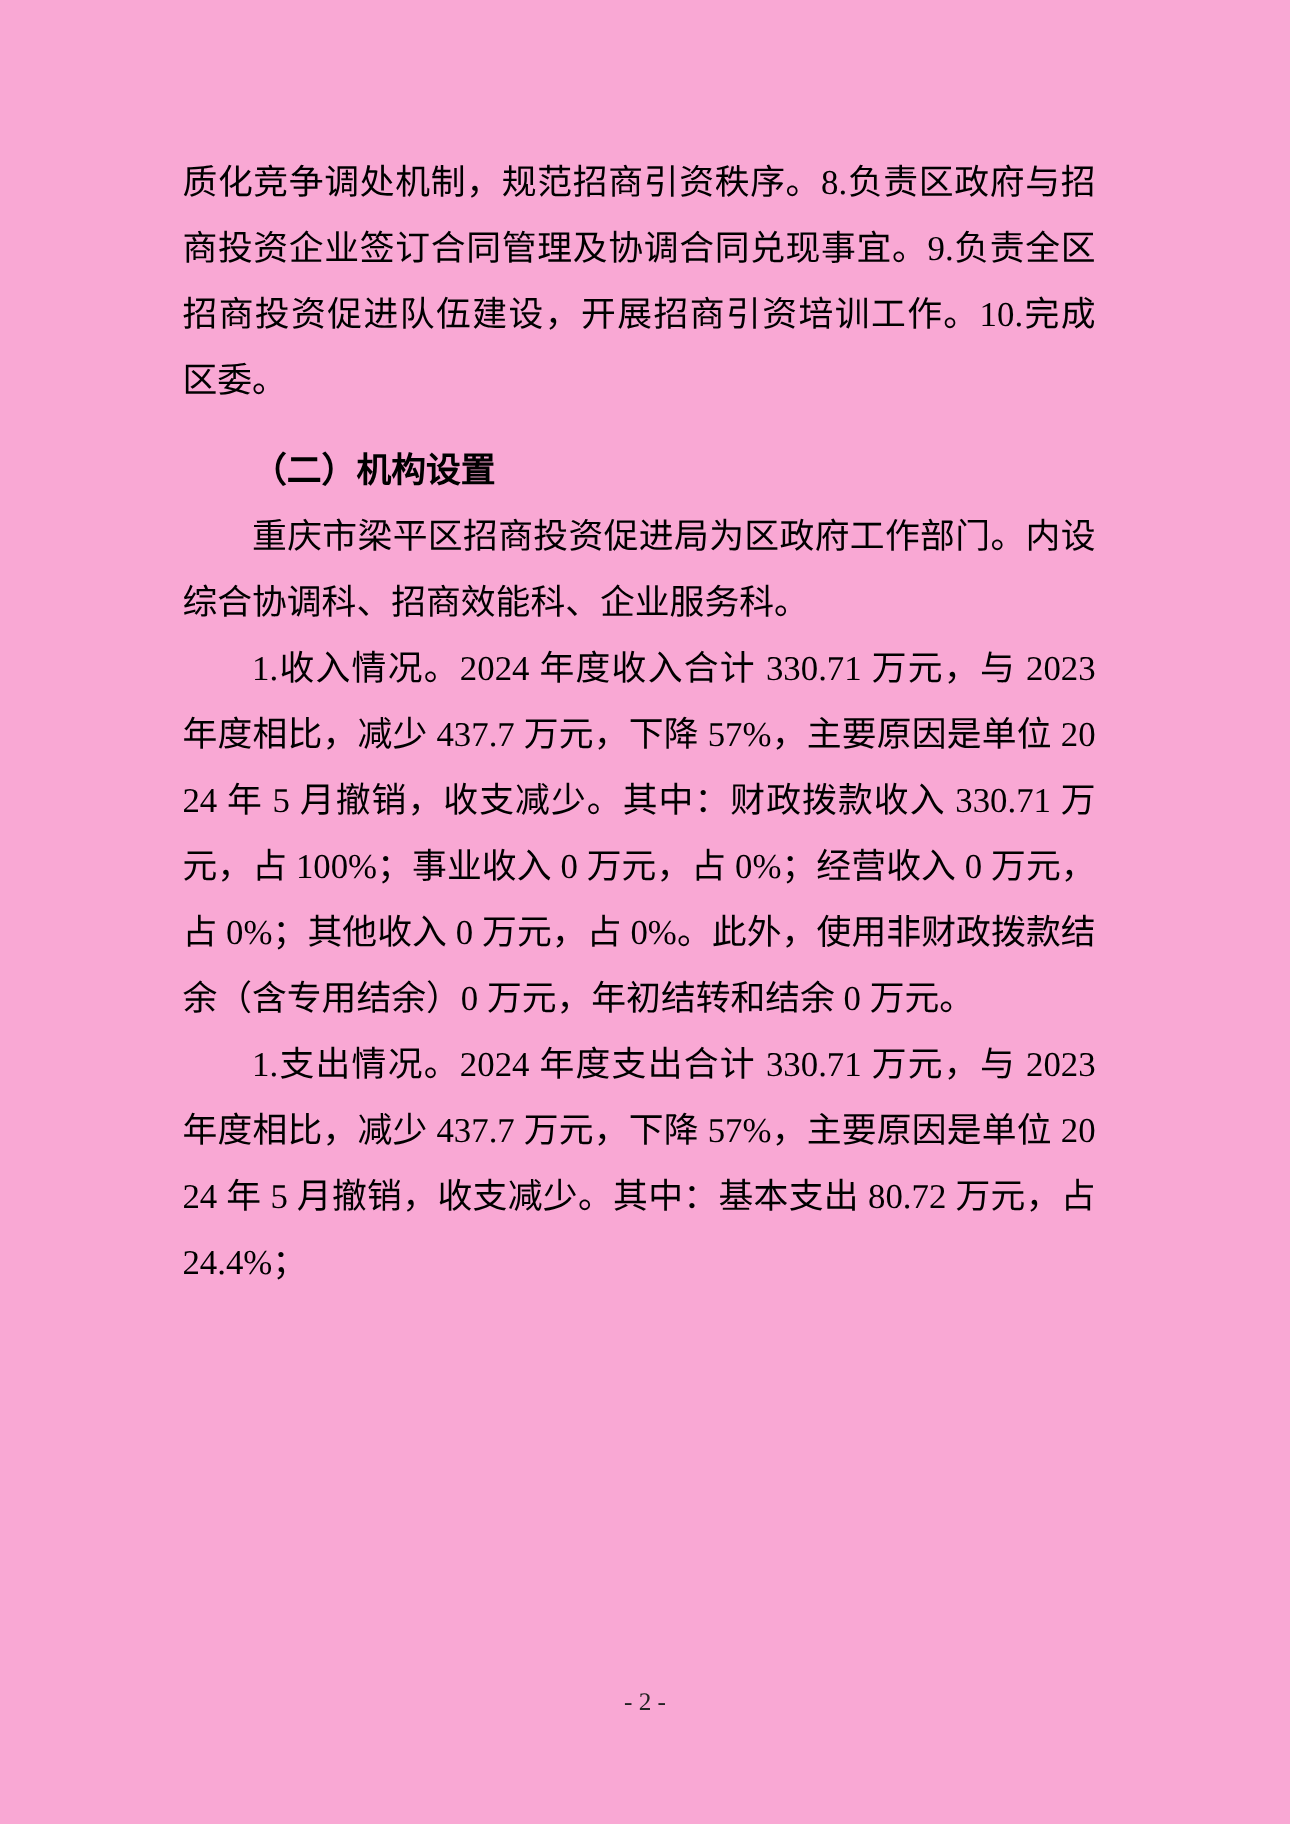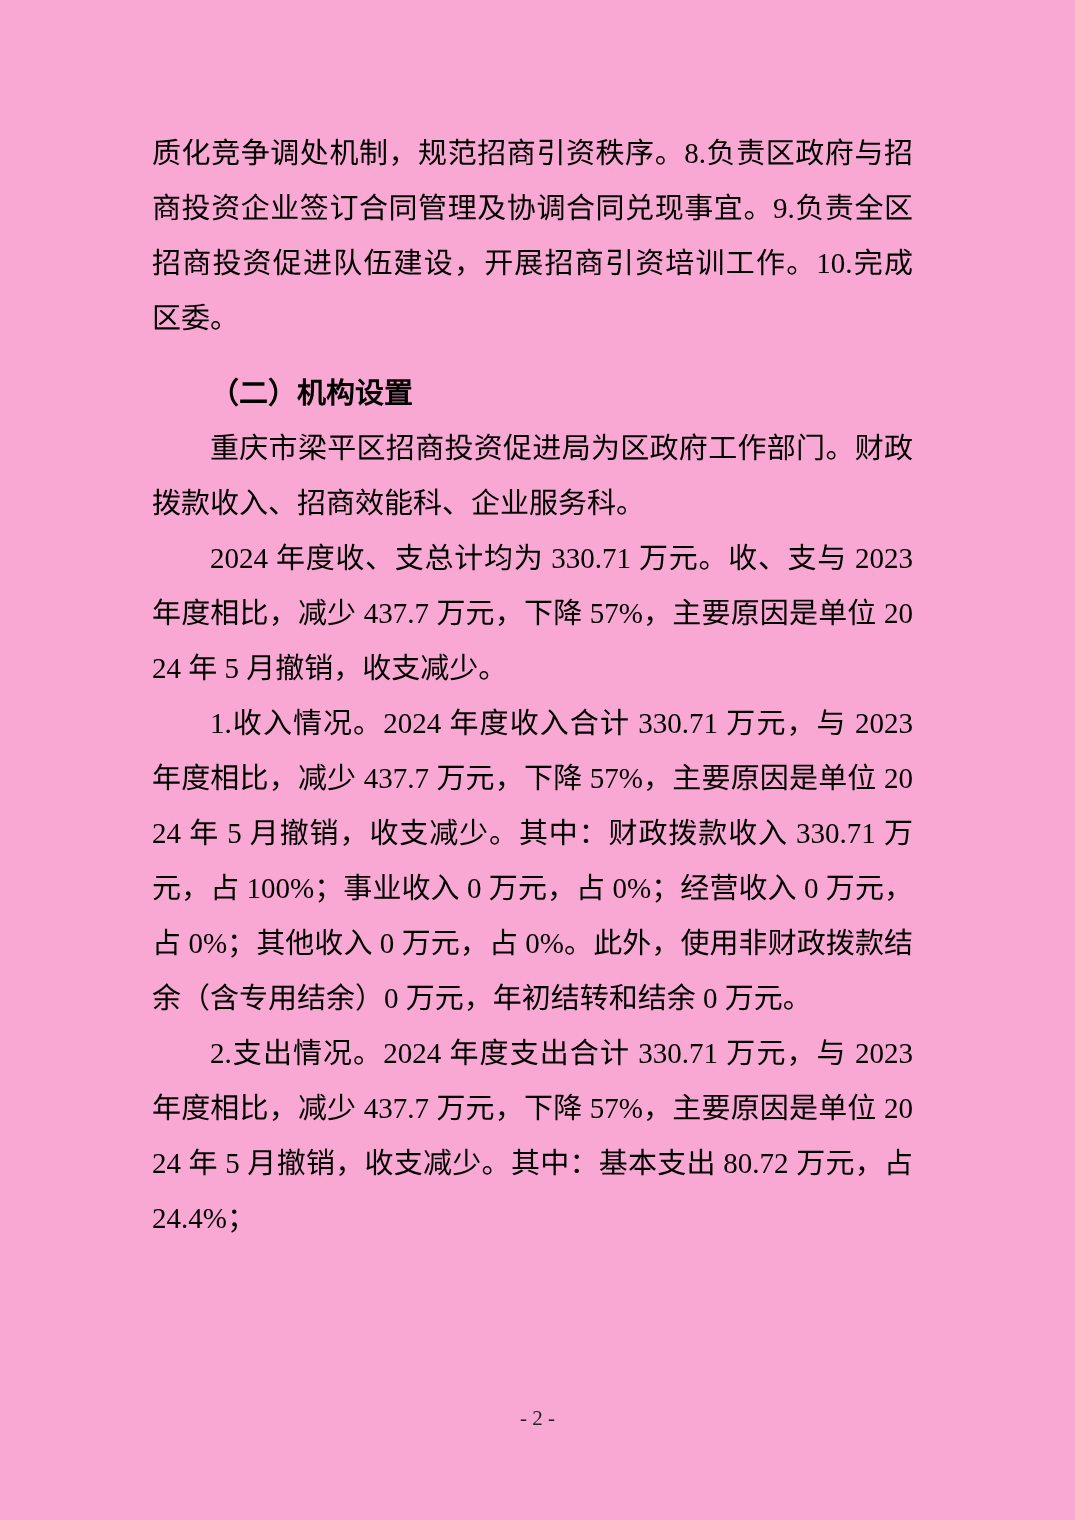--- a/index.html
+++ b/index.html
@@ -55,32 +55,31 @@
 </head>
 <body>
 
 <div class="page">
   <main class="doc">
 
     <p class="noindent">质化竞争调处机制，规范招商引资秩序。8.负责区政府与招商投资企业签订合同管理及协调合同兑现事宜。9.负责全区招商投资促进队伍建设，开展招商引资培训工作。10.完成区委。</p>
 
     <p class="h-kai spaced">（二）机构设置</p>
 
-    <p>重庆市梁平区招商投资促进局为区政府工作部门。财政拨款收入、招商效能科、企业服务科。</p>
+    <p>重庆市梁平区招商投资促进局为区政府工作部门。内设综合协调科、招商效能科、企业服务科。</p>
 
 
 
-    <p>2024 年度收、支总计均为 330.71 万元。收、支与 2023 年度相比，减少 437.7 万元，下降 57%，主要原因是单位 2024 年 5 月撤销，收支减少。</p>
 
     <p>
       <b class="lead">1.收入情况。</b><span>2024 年度收入合计 330.71 万元，与 2023 年度相比，减少 437.7 万元，下降 57%，主要原因是单位 2024 年 5 月撤销，收支减少。其中：财政拨款收入 330.71 万元，占 100%；事业收入 0 万元，占 0%；经营收入 0 万元，占 0%；其他收入 0 万元，占 0%。此外，使用非财政拨款结余（含专用结余）0 万元，年初结转和结余 0 万元。</span>
     </p>
 
     <p>
-      <b class="lead">2.支出情况。</b><span>2024 年度支出合计 330.71 万元，与 2023 年度相比，减少 437.7 万元，下降 57%，主要原因是单位 2024 年 5 月撤销，收支减少。其中：基本支出 80.72 万元，占 24.4%；</span>
+      <b class="lead">1.支出情况。</b><span>2024 年度支出合计 330.71 万元，与 2023 年度相比，减少 437.7 万元，下降 57%，主要原因是单位 2024 年 5 月撤销，收支减少。其中：基本支出 80.72 万元，占 24.4%；</span>
     </p>
 
   </main>
 
   <div class="page-footer">
     <span>- 2 -</span>
   </div>
 </div>
 
 </body></html>

